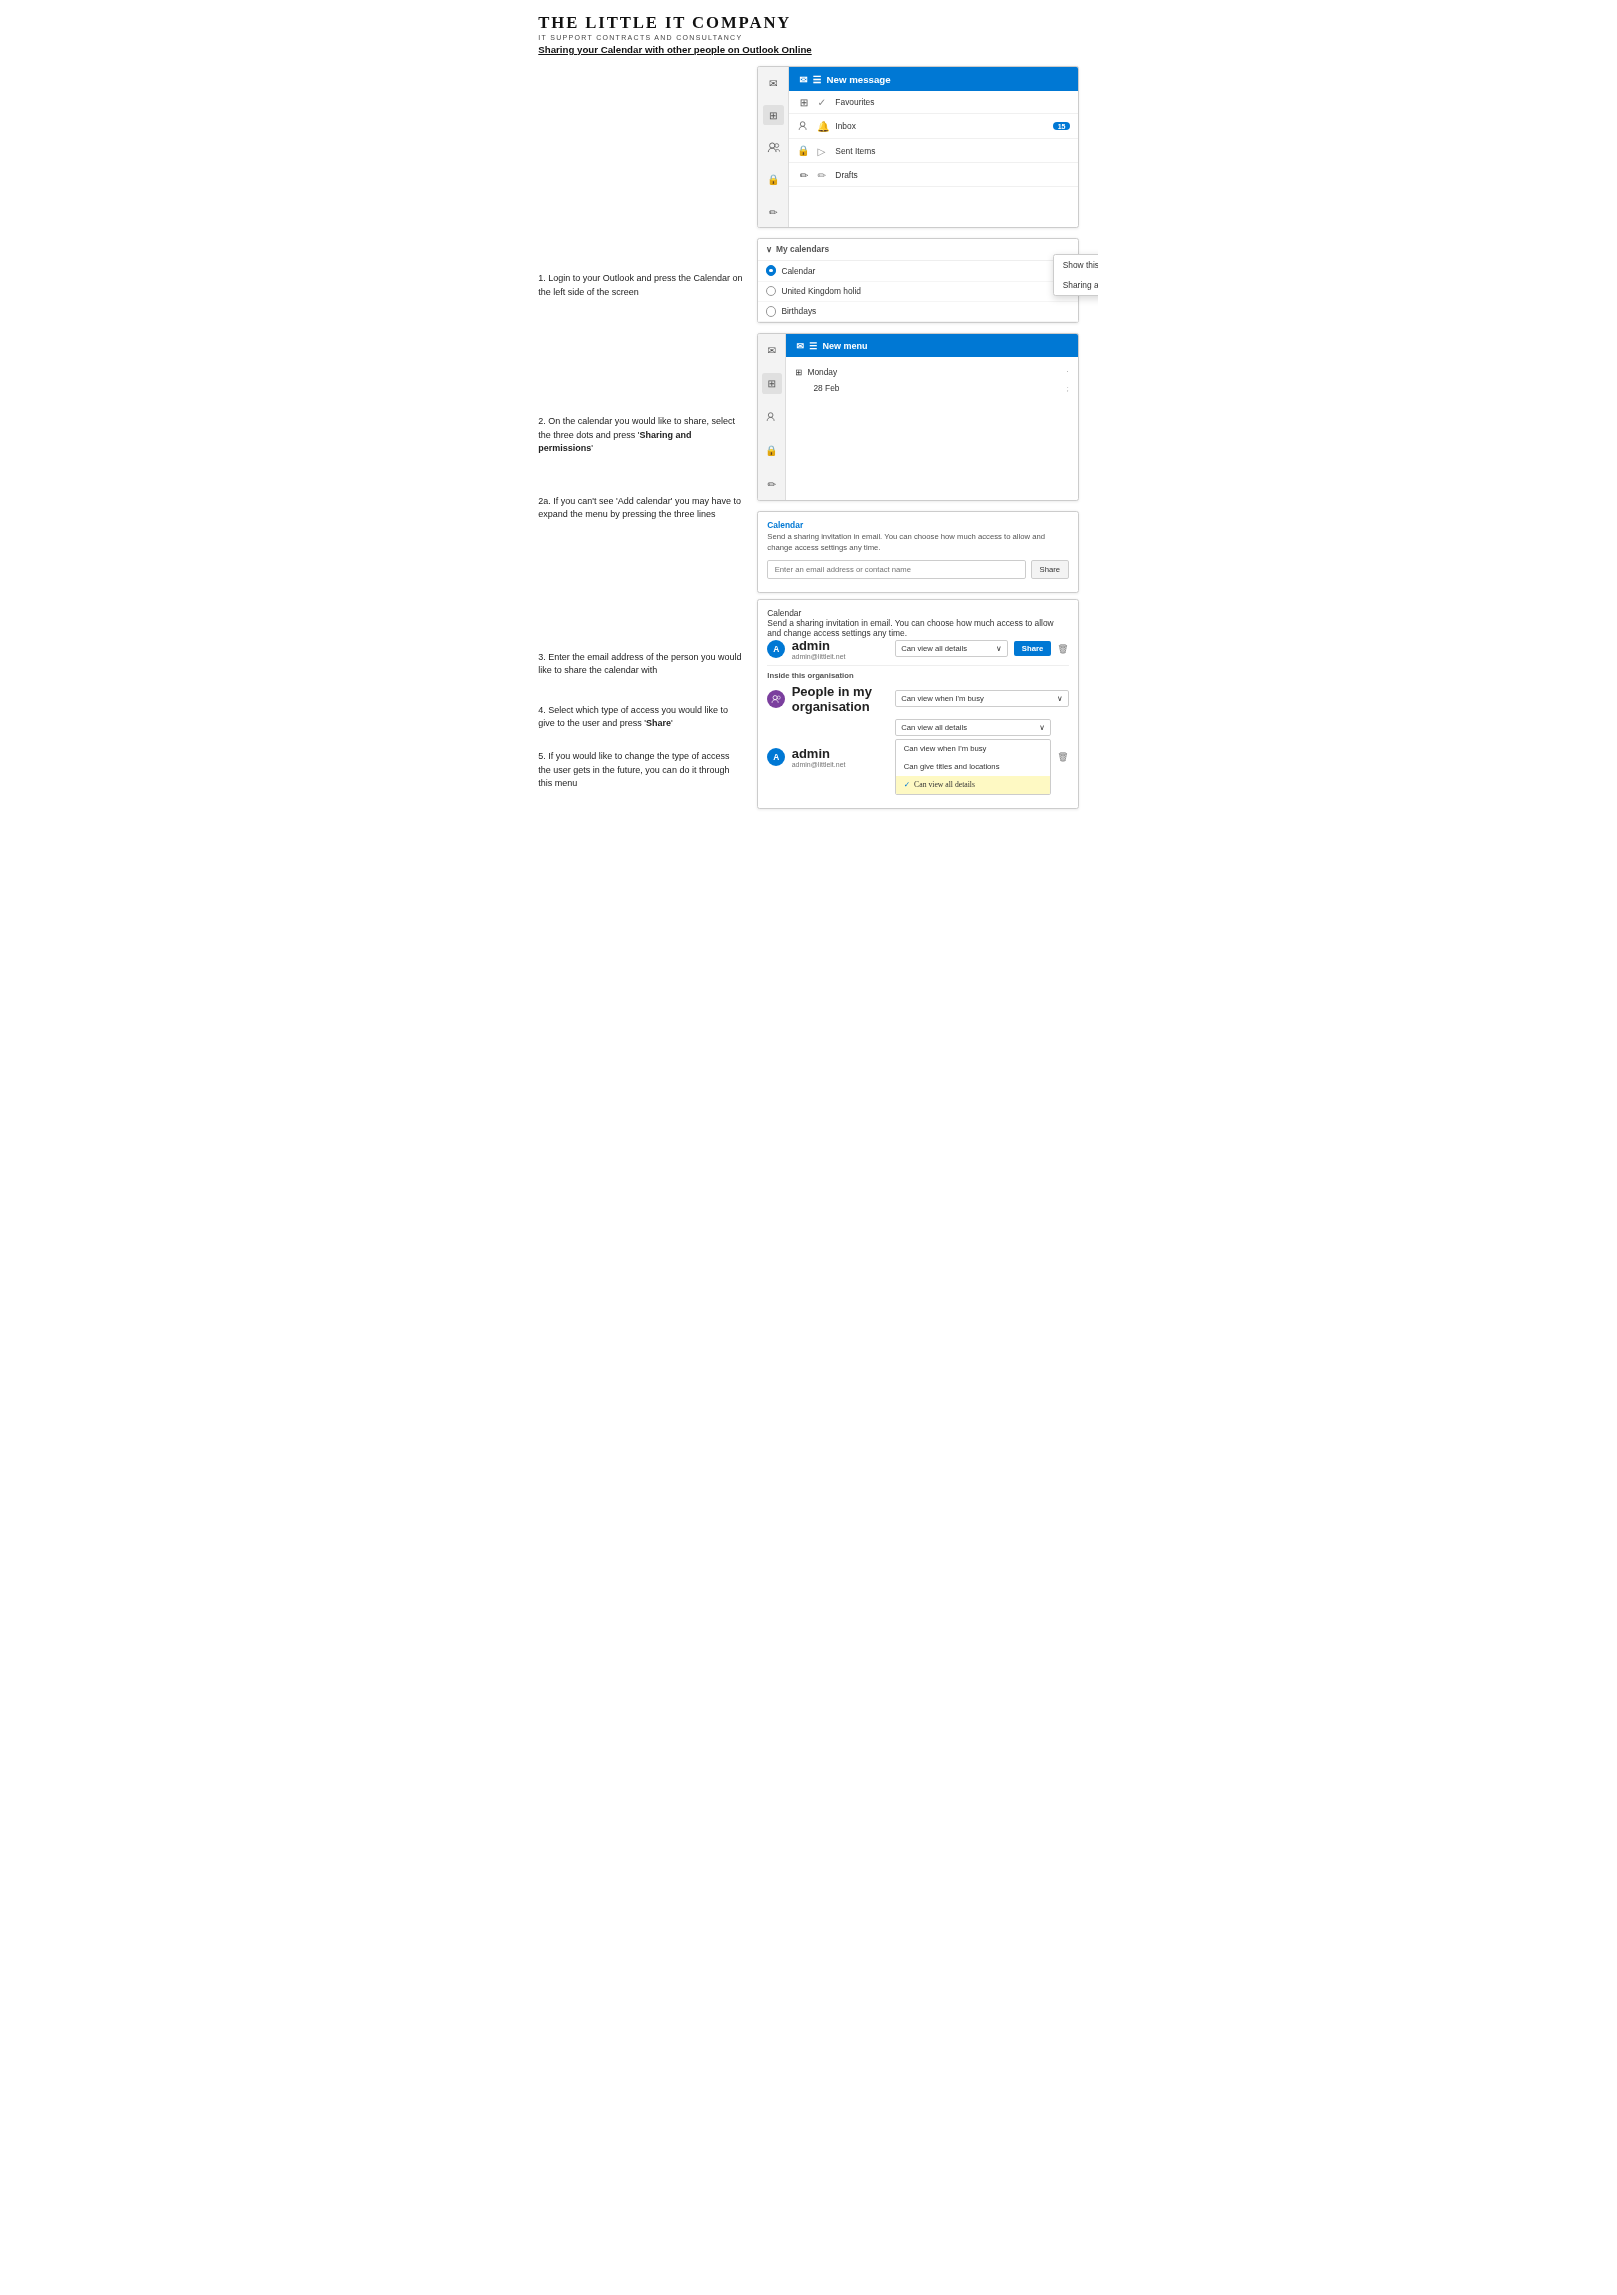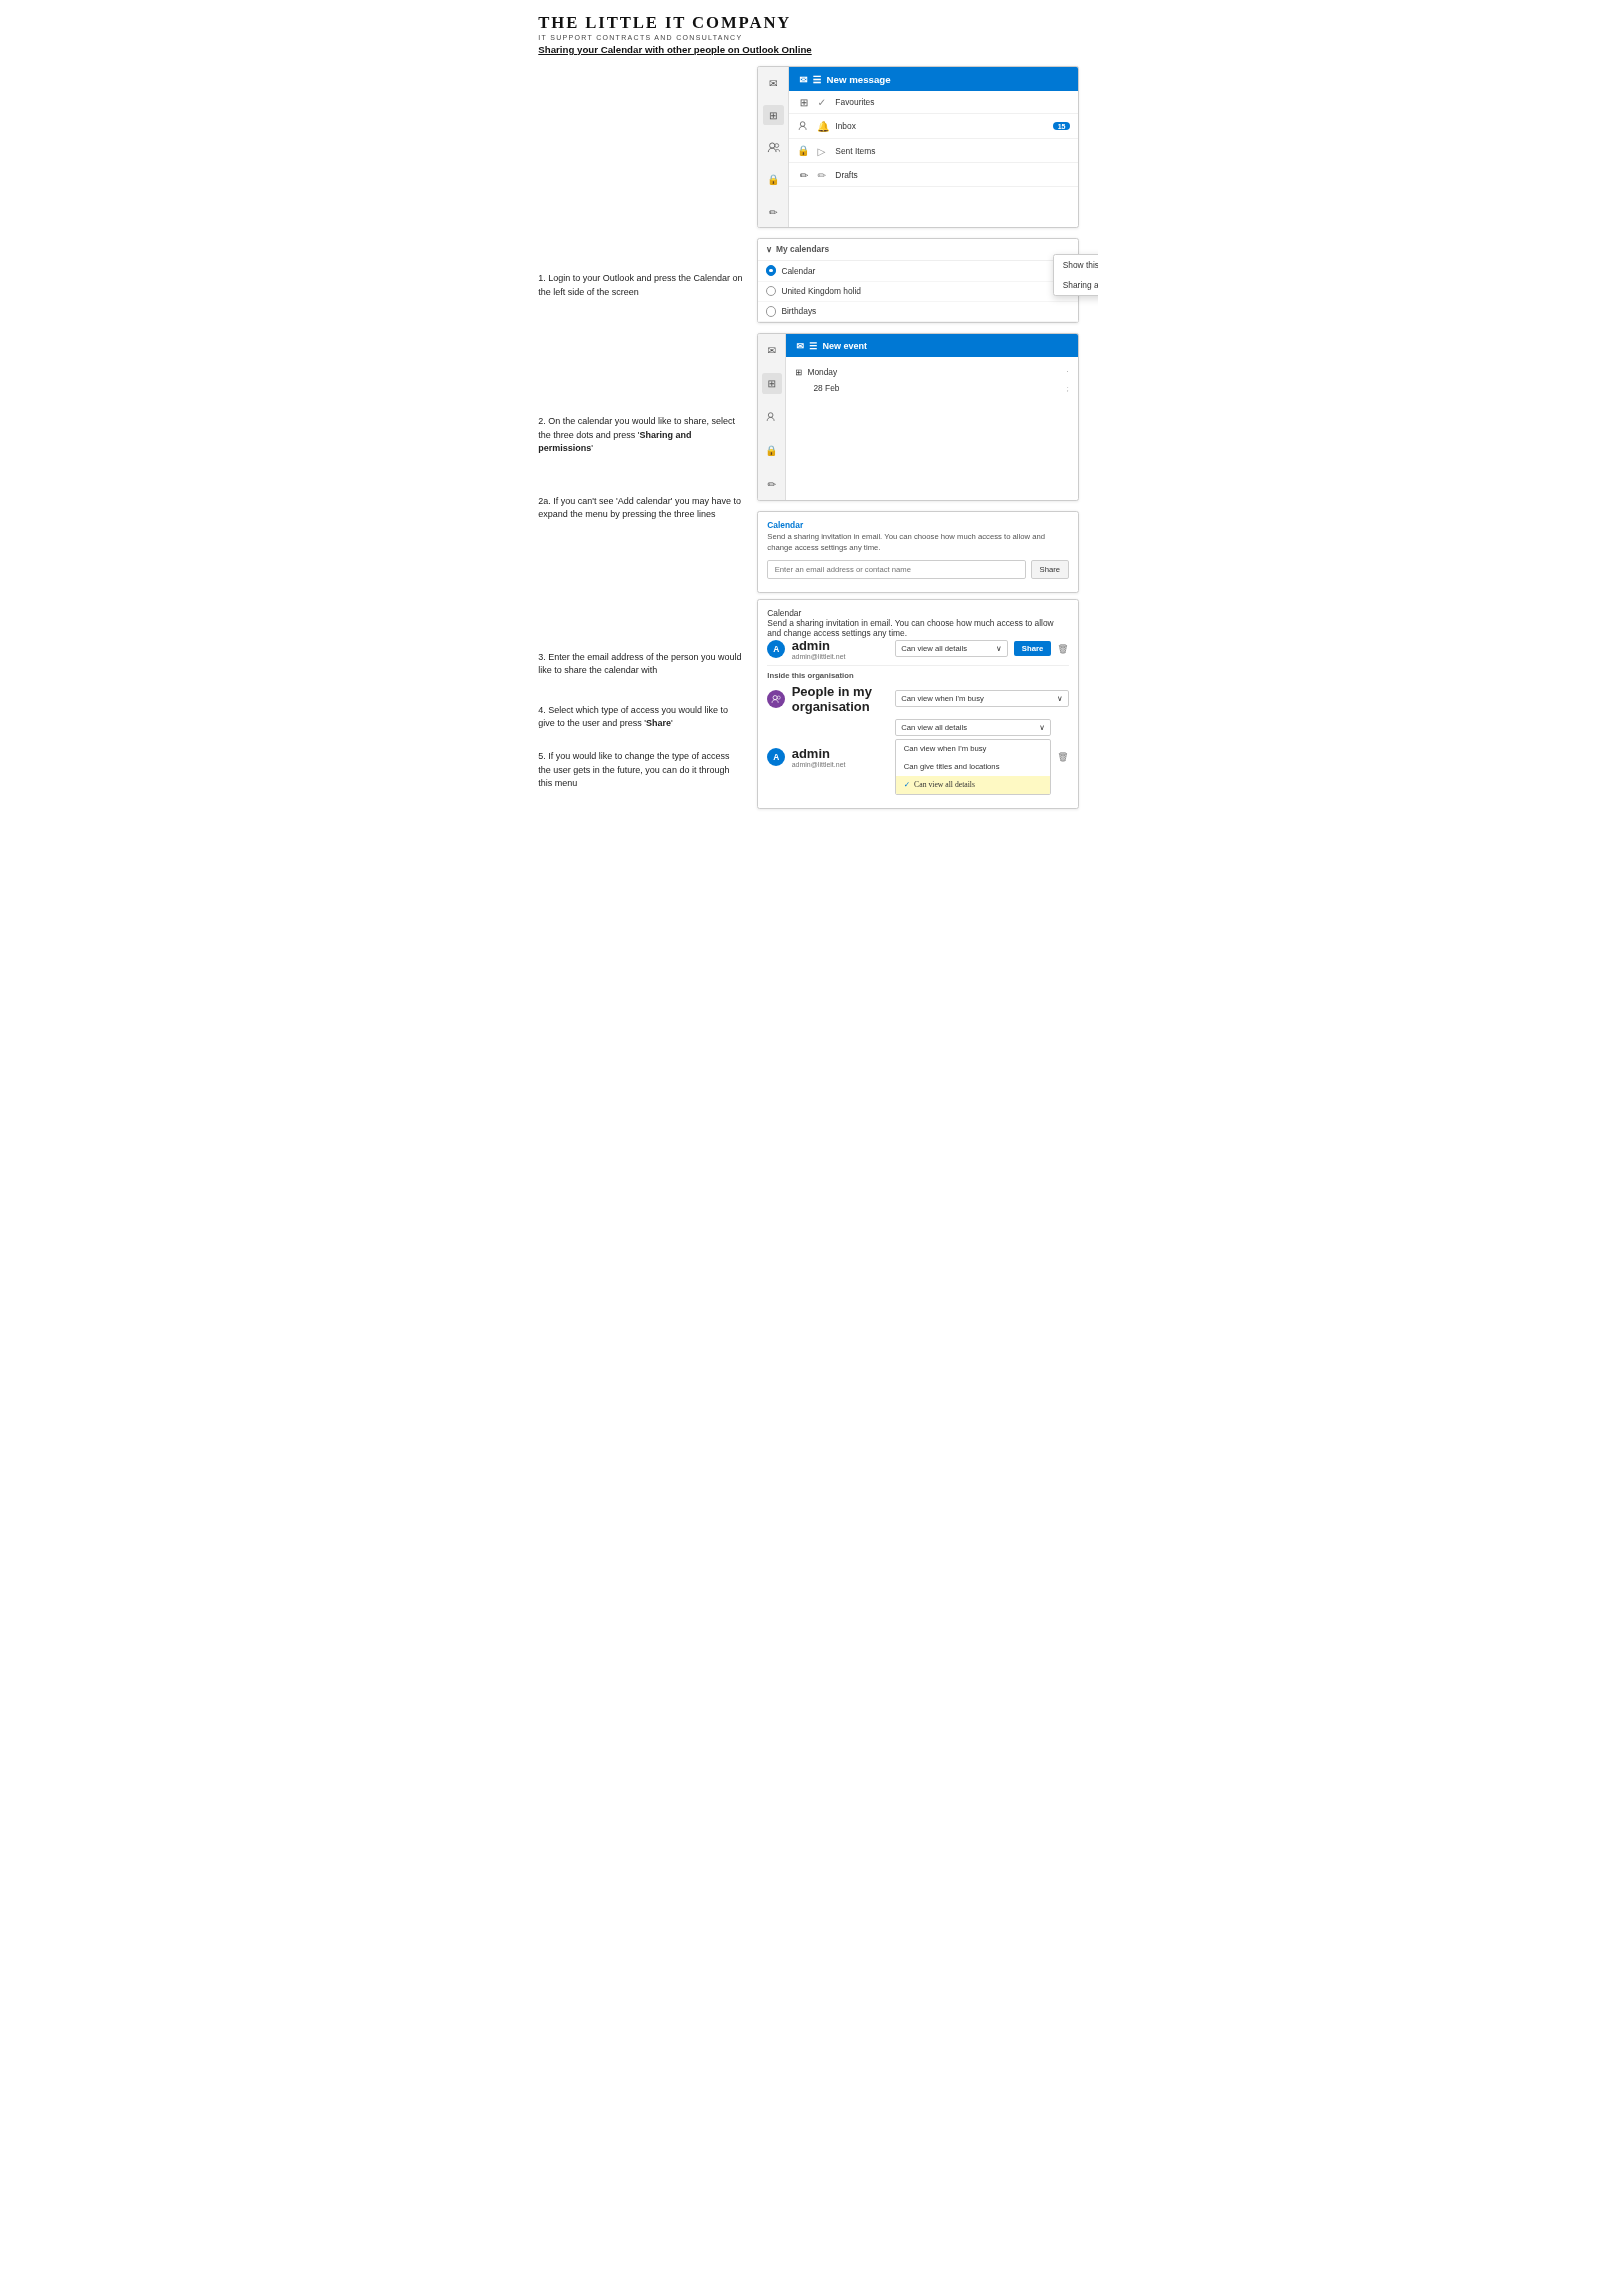--- a/index.html
+++ b/index.html
@@ -592,21 +592,21 @@
               <path d="M2 17c0-3.3 2.7-6 6-6s6 2.7 6 6" fill="none" stroke="#666" stroke-width="1.5"></path>
             </svg>
         </div>
         <div class="sidebar-icon">🔒</div>
         <div class="sidebar-icon">✏</div>
       </div>
       <div style="flex:1;">
         <div class="new-event-bar">
           <span>✉</span>
           <span>☰</span>
-          <span>New event</span>
+          <span>New menu</span>
         </div>
         <div class="calendar-date-area">
           <div class="cal-date-row">
             <span>⊞</span>
             <span>Monday</span>
             <span style="margin-left: auto; color: #999; font-size: 7px;">·</span>
           </div>
           <div class="cal-date-row">
             <span style="width:13px;"></span>
             <span>28 Feb</span>

